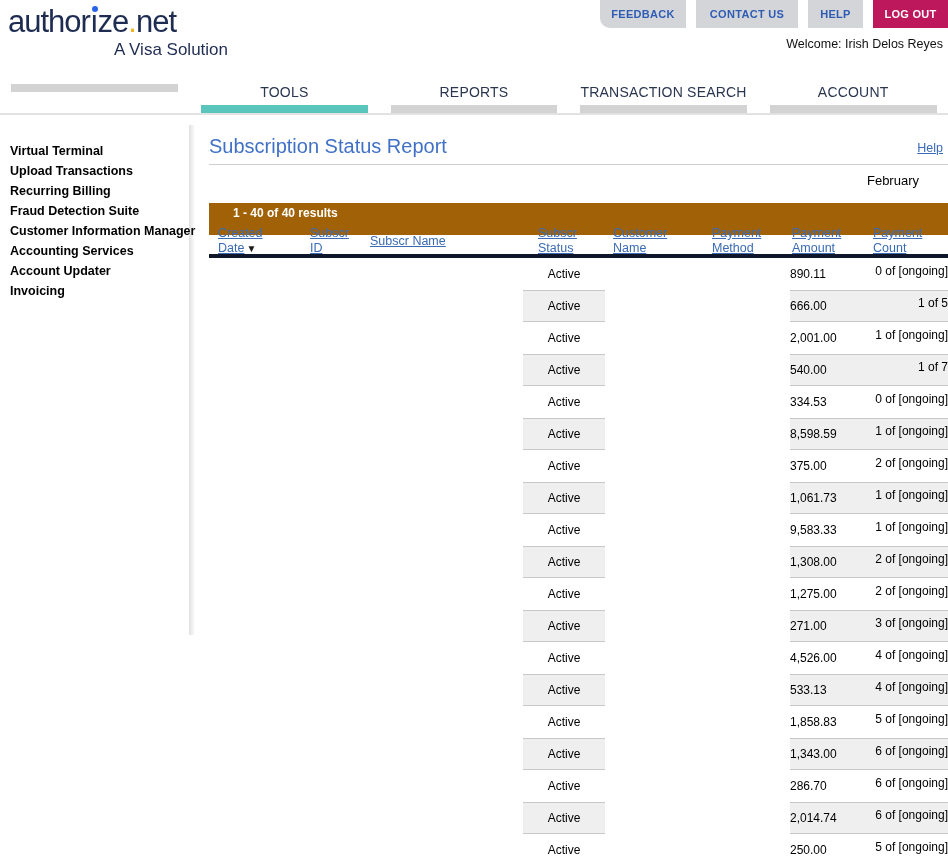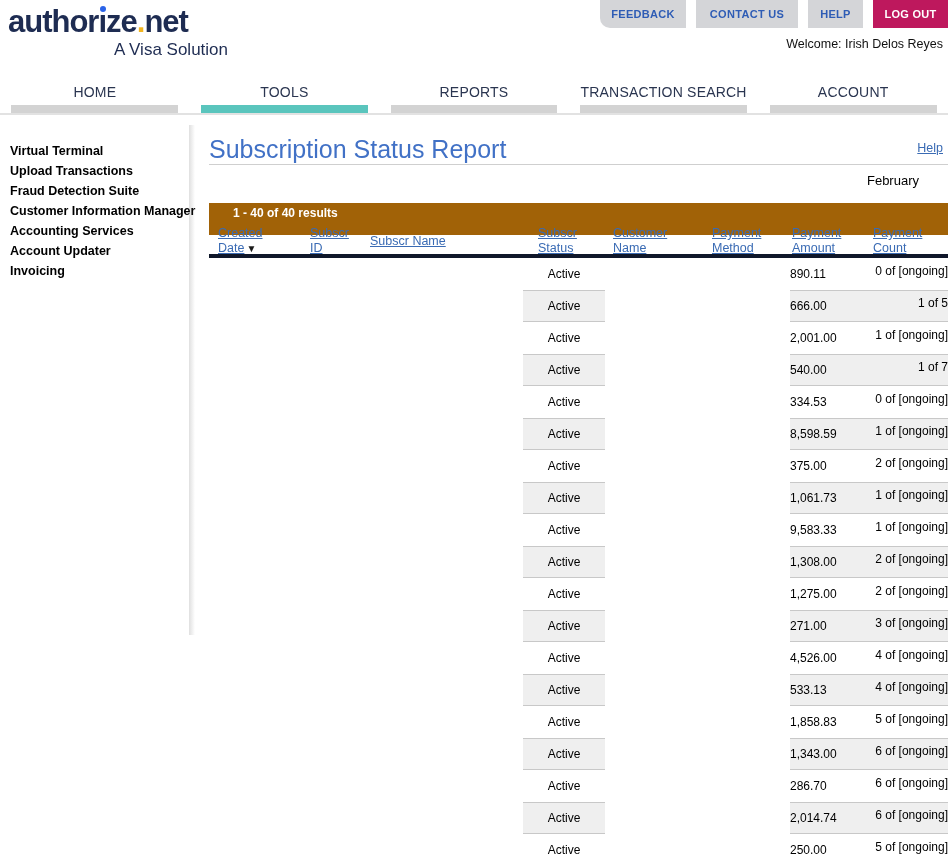--- a/index.html
+++ b/index.html
@@ -14,21 +14,21 @@
     letter-spacing:.3px; cursor:pointer; }
   .topbtn.b0 { width:86px; }
   .topbtn.b1 { width:102px; }
   .topbtn.b2 { width:55px; }
   .topbtn.logout { width:75px; background:#be185d; color:#fff; }
 
   .welcome { position:absolute; top:37px; right:5px; font-size:12.5px; color:#111; }
 
   
   .logo { position:absolute; left:8px; top:5px; width:222px; }
-  .logo-text { font-size:31px; font-weight:bold; color:#1e2c52; letter-spacing:-1px;
+  .logo-text { font-size:31px; font-weight:normal; color:#1e2c52; letter-spacing:-1px;
     line-height:34px; white-space:nowrap; }
   .logo-i { position:relative; display:inline-block; }
   .logo-i .idot { position:absolute; width:6px; height:6px; border-radius:50%;
     background:#2a63e8; left:2px; top:1px; }
   .logo-dot { color:#f2b41e; }
   .tagline { font-size:17px; color:#1e2c52; text-align:right; margin-top:1px;
     padding-right:2px; }
 
   
   .tabs { position:absolute; top:84px; left:0; right:0; display:flex; }
@@ -42,21 +42,21 @@
   
   .sidebar { position:absolute; left:10px; top:141px; width:180px; }
   .side-item { font-size:12.5px; color:#000000; line-height:20px; cursor:pointer;
     white-space:nowrap;font-weight:bold; }
   .side-item.active { color:#000; font-weight:bold; }
   .vdivider { position:absolute; left:189px; top:125px; height:510px; width:6px;
     background:linear-gradient(to right, rgba(110,110,110,.22), rgba(255,255,255,0)); }
 
   
   .main { position:absolute; left:209px; top:0; right:0; height:866px; }
-  .page-title { position:absolute; top:135px; left:0; font-size:25px; color:#4171c6; }
+  .page-title { position:absolute; top:135px; left:0; font-size:20px; color:#4171c6; }
   .help-link { position:absolute; top:141px; right:5px; font-size:12.5px; color:#3a6bb4;
     text-decoration:underline; cursor:pointer; }
   .title-hr { position:absolute; top:164px; left:0; right:0; height:1px; background:#cfcfcf; }
   .period { position:absolute; top:173px; right:29px; font-size:13px; color:#000; }
 
   .results-bar { position:absolute; top:203px; left:0; right:0; height:32px;
     background:#a16207; color:#fff; font-size:12px; font-weight:bold;
     line-height:20px; padding-left:24px; }
 
   
@@ -101,21 +101,20 @@
 
 <div class="welcome">Welcome: Irish Delos Reyes</div>
 
 <div class="logo">
   <div class="logo-text"><span>author</span><span class="logo-i">ı<span class="idot"></span></span><span>ze</span><span class="logo-dot">.</span><span>net</span></div>
   <div class="tagline">A Visa Solution</div>
 </div>
 
 <div class="tabs">
   <div class="tab">
-    <span class="tlabel">HOME</span>
     <div class="bar"></div>
   </div>
   <div class="tab active">
     <span class="tlabel">TOOLS</span>
     <div class="bar"></div>
   </div>
   <div class="tab">
     <span class="tlabel">REPORTS</span>
     <div class="bar"></div>
   </div>
@@ -126,20 +125,21 @@
   <div class="tab">
     <span class="tlabel">ACCOUNT</span>
     <div class="bar"></div>
   </div>
 </div>
 <div class="tabline"></div>
 
 <div class="sidebar">
   <div class="side-item">Virtual Terminal</div>
   <div class="side-item">Upload Transactions</div>
+  <div class="side-item active">Recurring Billing</div>
   <div class="side-item">Fraud Detection Suite</div>
   <div class="side-item">Customer Information Manager</div>
   <div class="side-item">Accounting Services</div>
   <div class="side-item">Account Updater</div>
   <div class="side-item">Invoicing</div>
 </div>
 <div class="vdivider"></div>
 
 <div class="main">
   <div class="page-title">Subscription Status Report</div>

